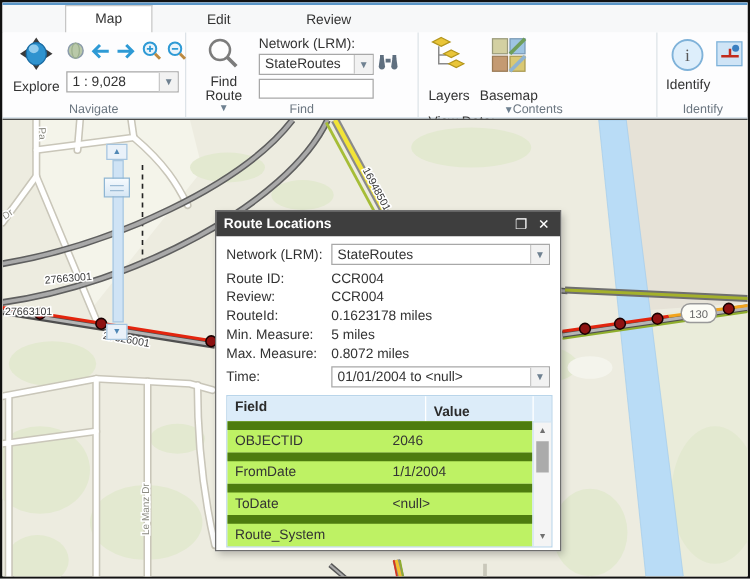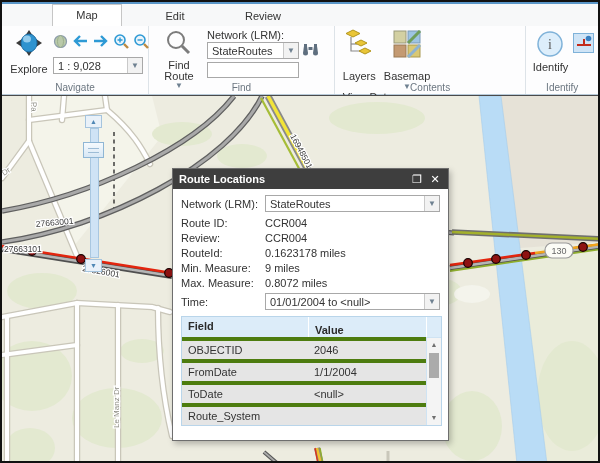--- a/index.html
+++ b/index.html
@@ -78,27 +78,27 @@
   .dtitle .dico { width:14px; text-align:center; font-size:11px; color:#fff; margin-left:4px; cursor:default; }
   .dbody { padding:6px 8px 0 8px; }
   .frow { display:flex; align-items:center; margin-bottom:3px; }
   .frow .flab { width:84px; flex:0 0 auto; }
   .frow .fval { flex:1; }
   .frow .combo { flex:1; }
   .srow { height:15px; margin-bottom:0; }
   .trow { margin-top:3px; margin-bottom:6px; }
 
   .dtable { border:1px solid #b9d5ea; width:261px; }
-  .thead { display:flex; background:#dcecf9; height:20px; font-weight:bold; color:#2b2b2b; }
+  .thead { display:flex; background:#dcecf9; height:20px; font-weight:bold; color:#2b2b2b;gap:32px; }
   .thead .c1 { width:126px; padding:3px 6px; }
   .thead .c2 { flex:1; padding:7px 6px; border-left:1px solid #fff; }
   .thead .csb { width:15px; border-left:1px solid #fff; }
   .tbody { display:flex; }
   .tcol { flex:1; }
-  .drow { display:flex; border-top:4px solid #4d7c0f; background:#e5e5e5; }
+  .drow { display:flex; border-top:7px solid #4d7c0f; background:#bef264; }
   .drow .c1 { width:126px; padding:3px 6px; }
   .drow .c2 { flex:1; padding:3px 6px; }
   .r-tall .c2, .r-tall .c1 { padding-top:3px; }
   .sbar { width:15px; border-top:1px solid #cfe3f3; border-left:1px solid #cfe3f3; background:#f4f4f4;
           position:relative; }
   .sb-up,.sb-dn { position:absolute; left:0; width:14px; height:12px; color:#707070; font-size:7px;
                   text-align:center; line-height:12px; }
   .sb-up { top:1px; } .sb-dn { bottom:1px; }
   .sb-thumb { position:absolute; left:2px; top:15px; width:10px; height:25px; background:#ababab; }
 
@@ -423,21 +423,21 @@
         <div class="frow srow">
           <span class="flab">Review:</span>
           <span class="fval">CCR004</span>
         </div>
         <div class="frow srow">
           <span class="flab">RouteId:</span>
           <span class="fval">0.1623178 miles</span>
         </div>
         <div class="frow srow">
           <span class="flab">Min. Measure:</span>
-          <span class="fval">9 miles</span>
+          <span class="fval">5 miles</span>
         </div>
         <div class="frow srow">
           <span class="flab">Max. Measure:</span>
           <span class="fval">0.8072 miles</span>
         </div>
         <div class="frow trow">
           <span class="flab">Time:</span>
           <div class="combo">
             <span class="cval">01/01/2004 to &lt;null&gt;</span>
             <span class="dd">▼</span>

